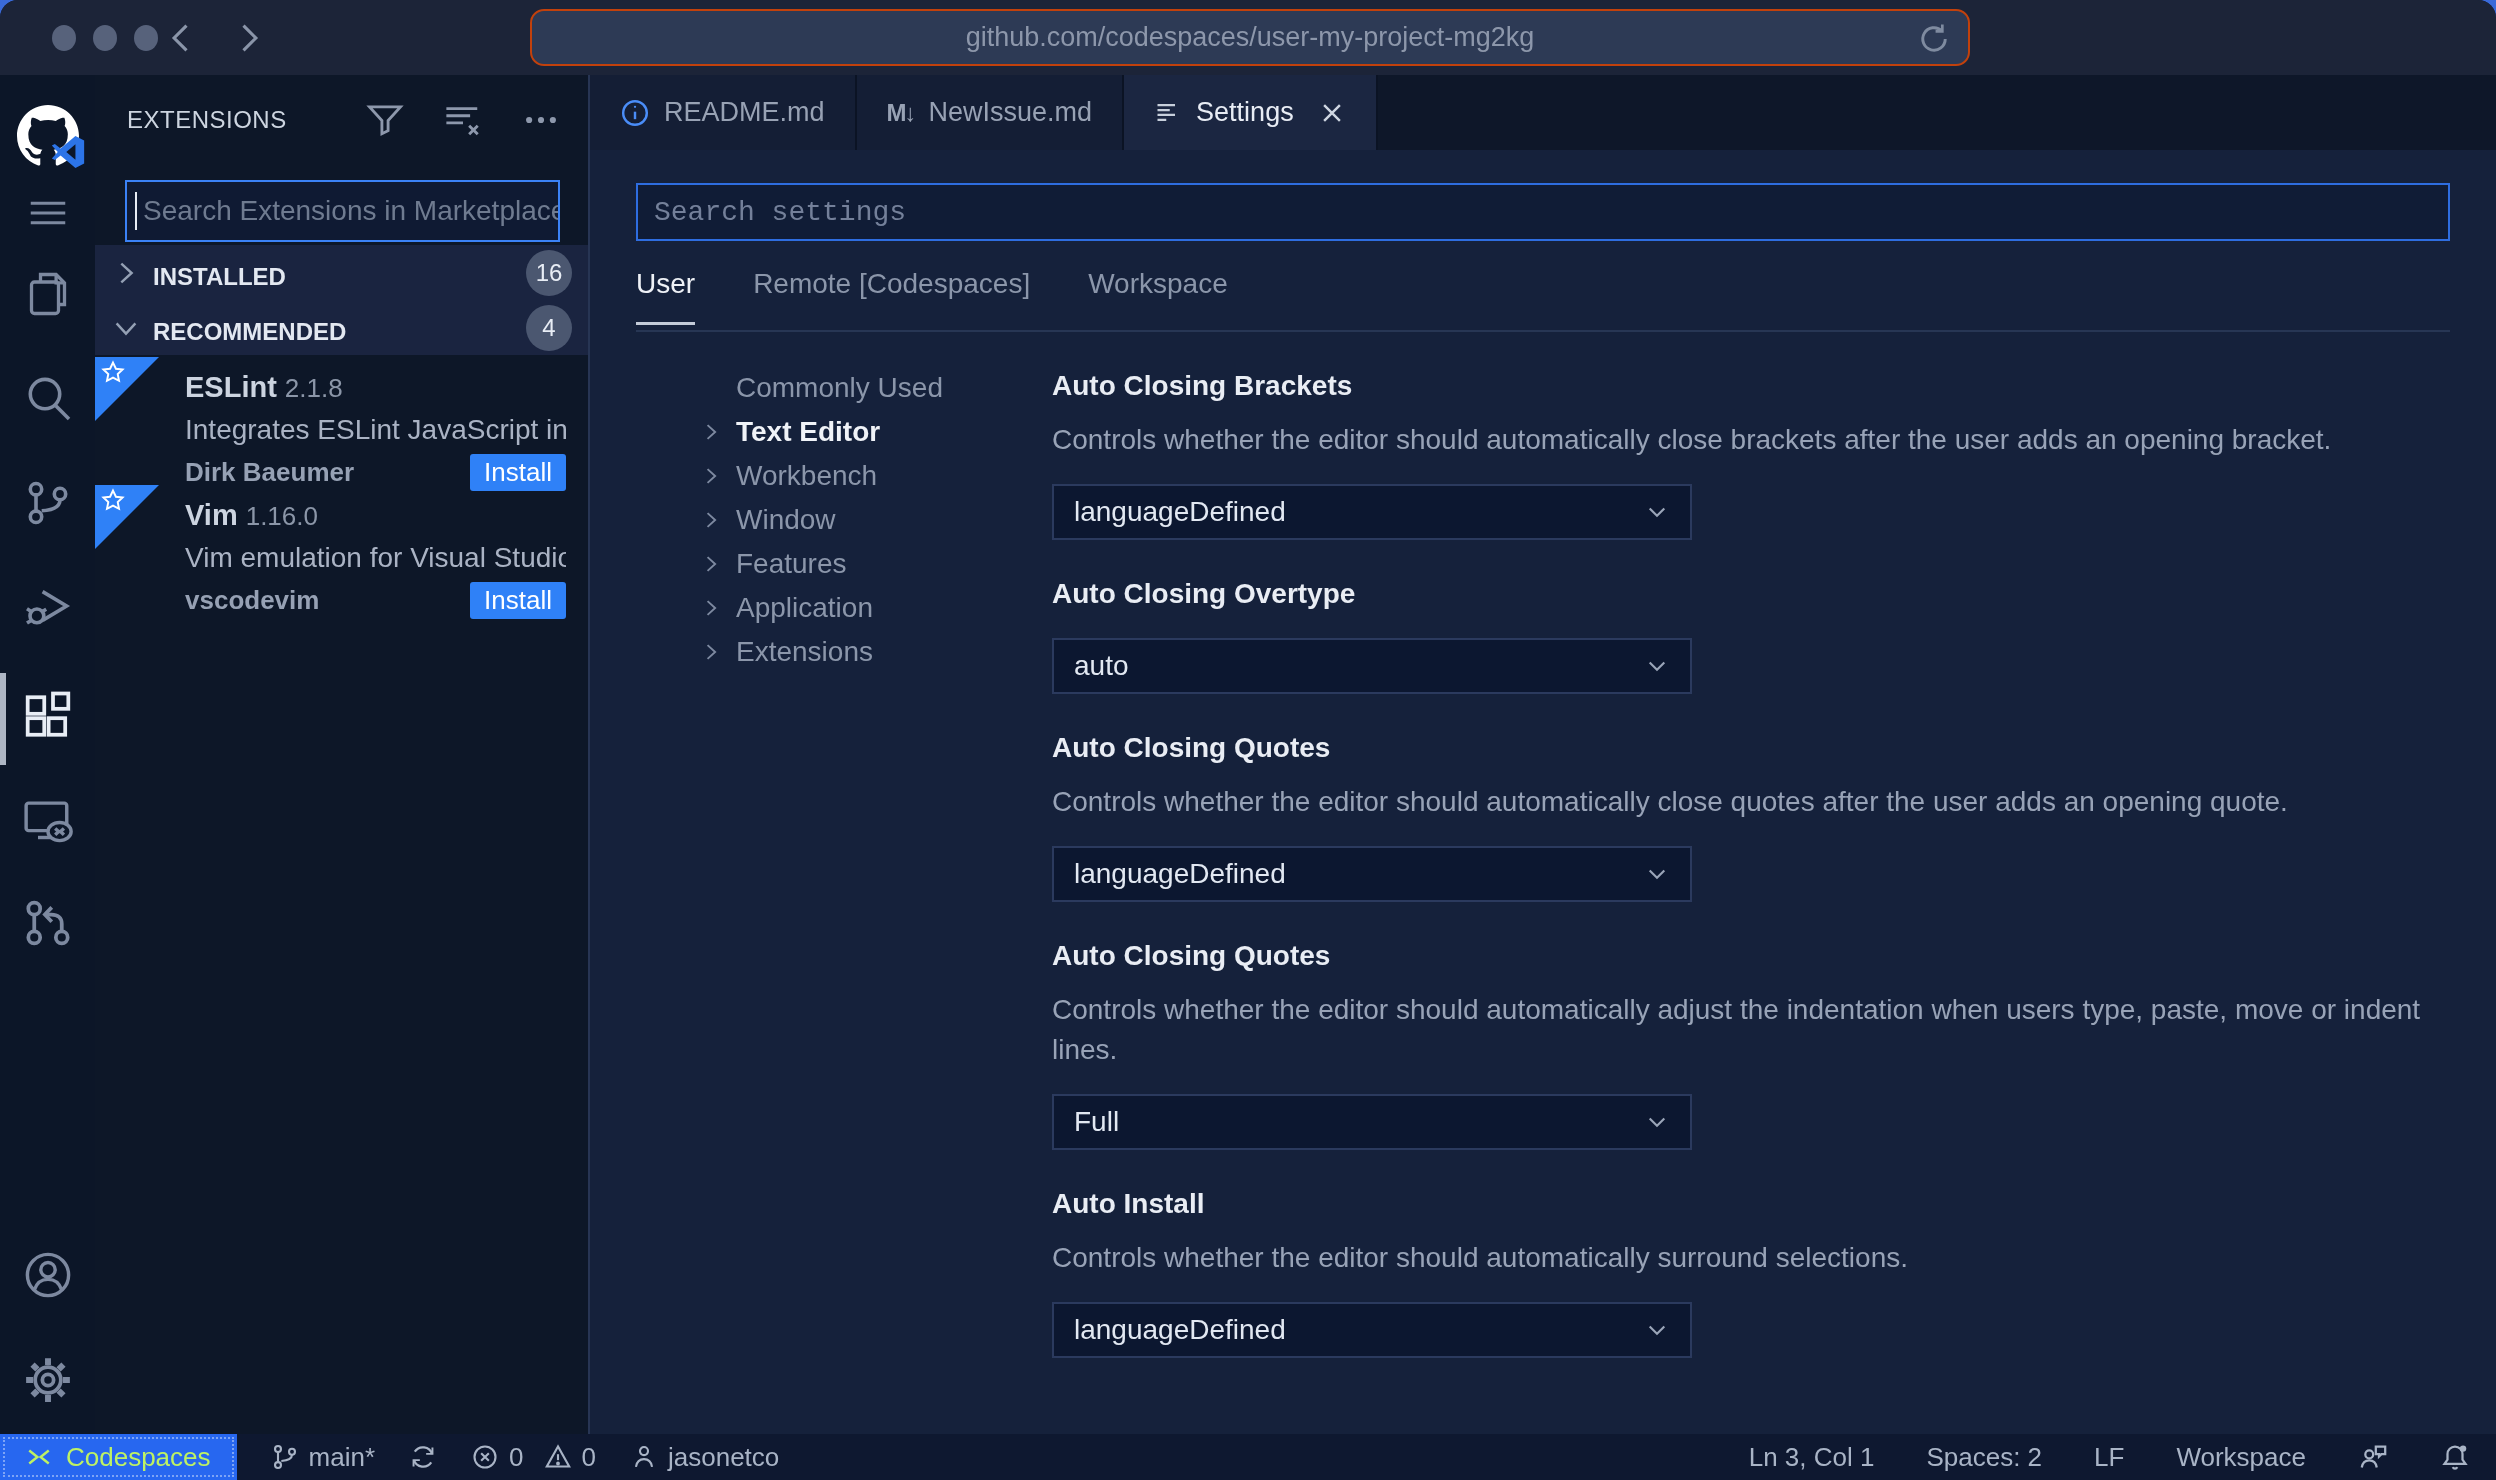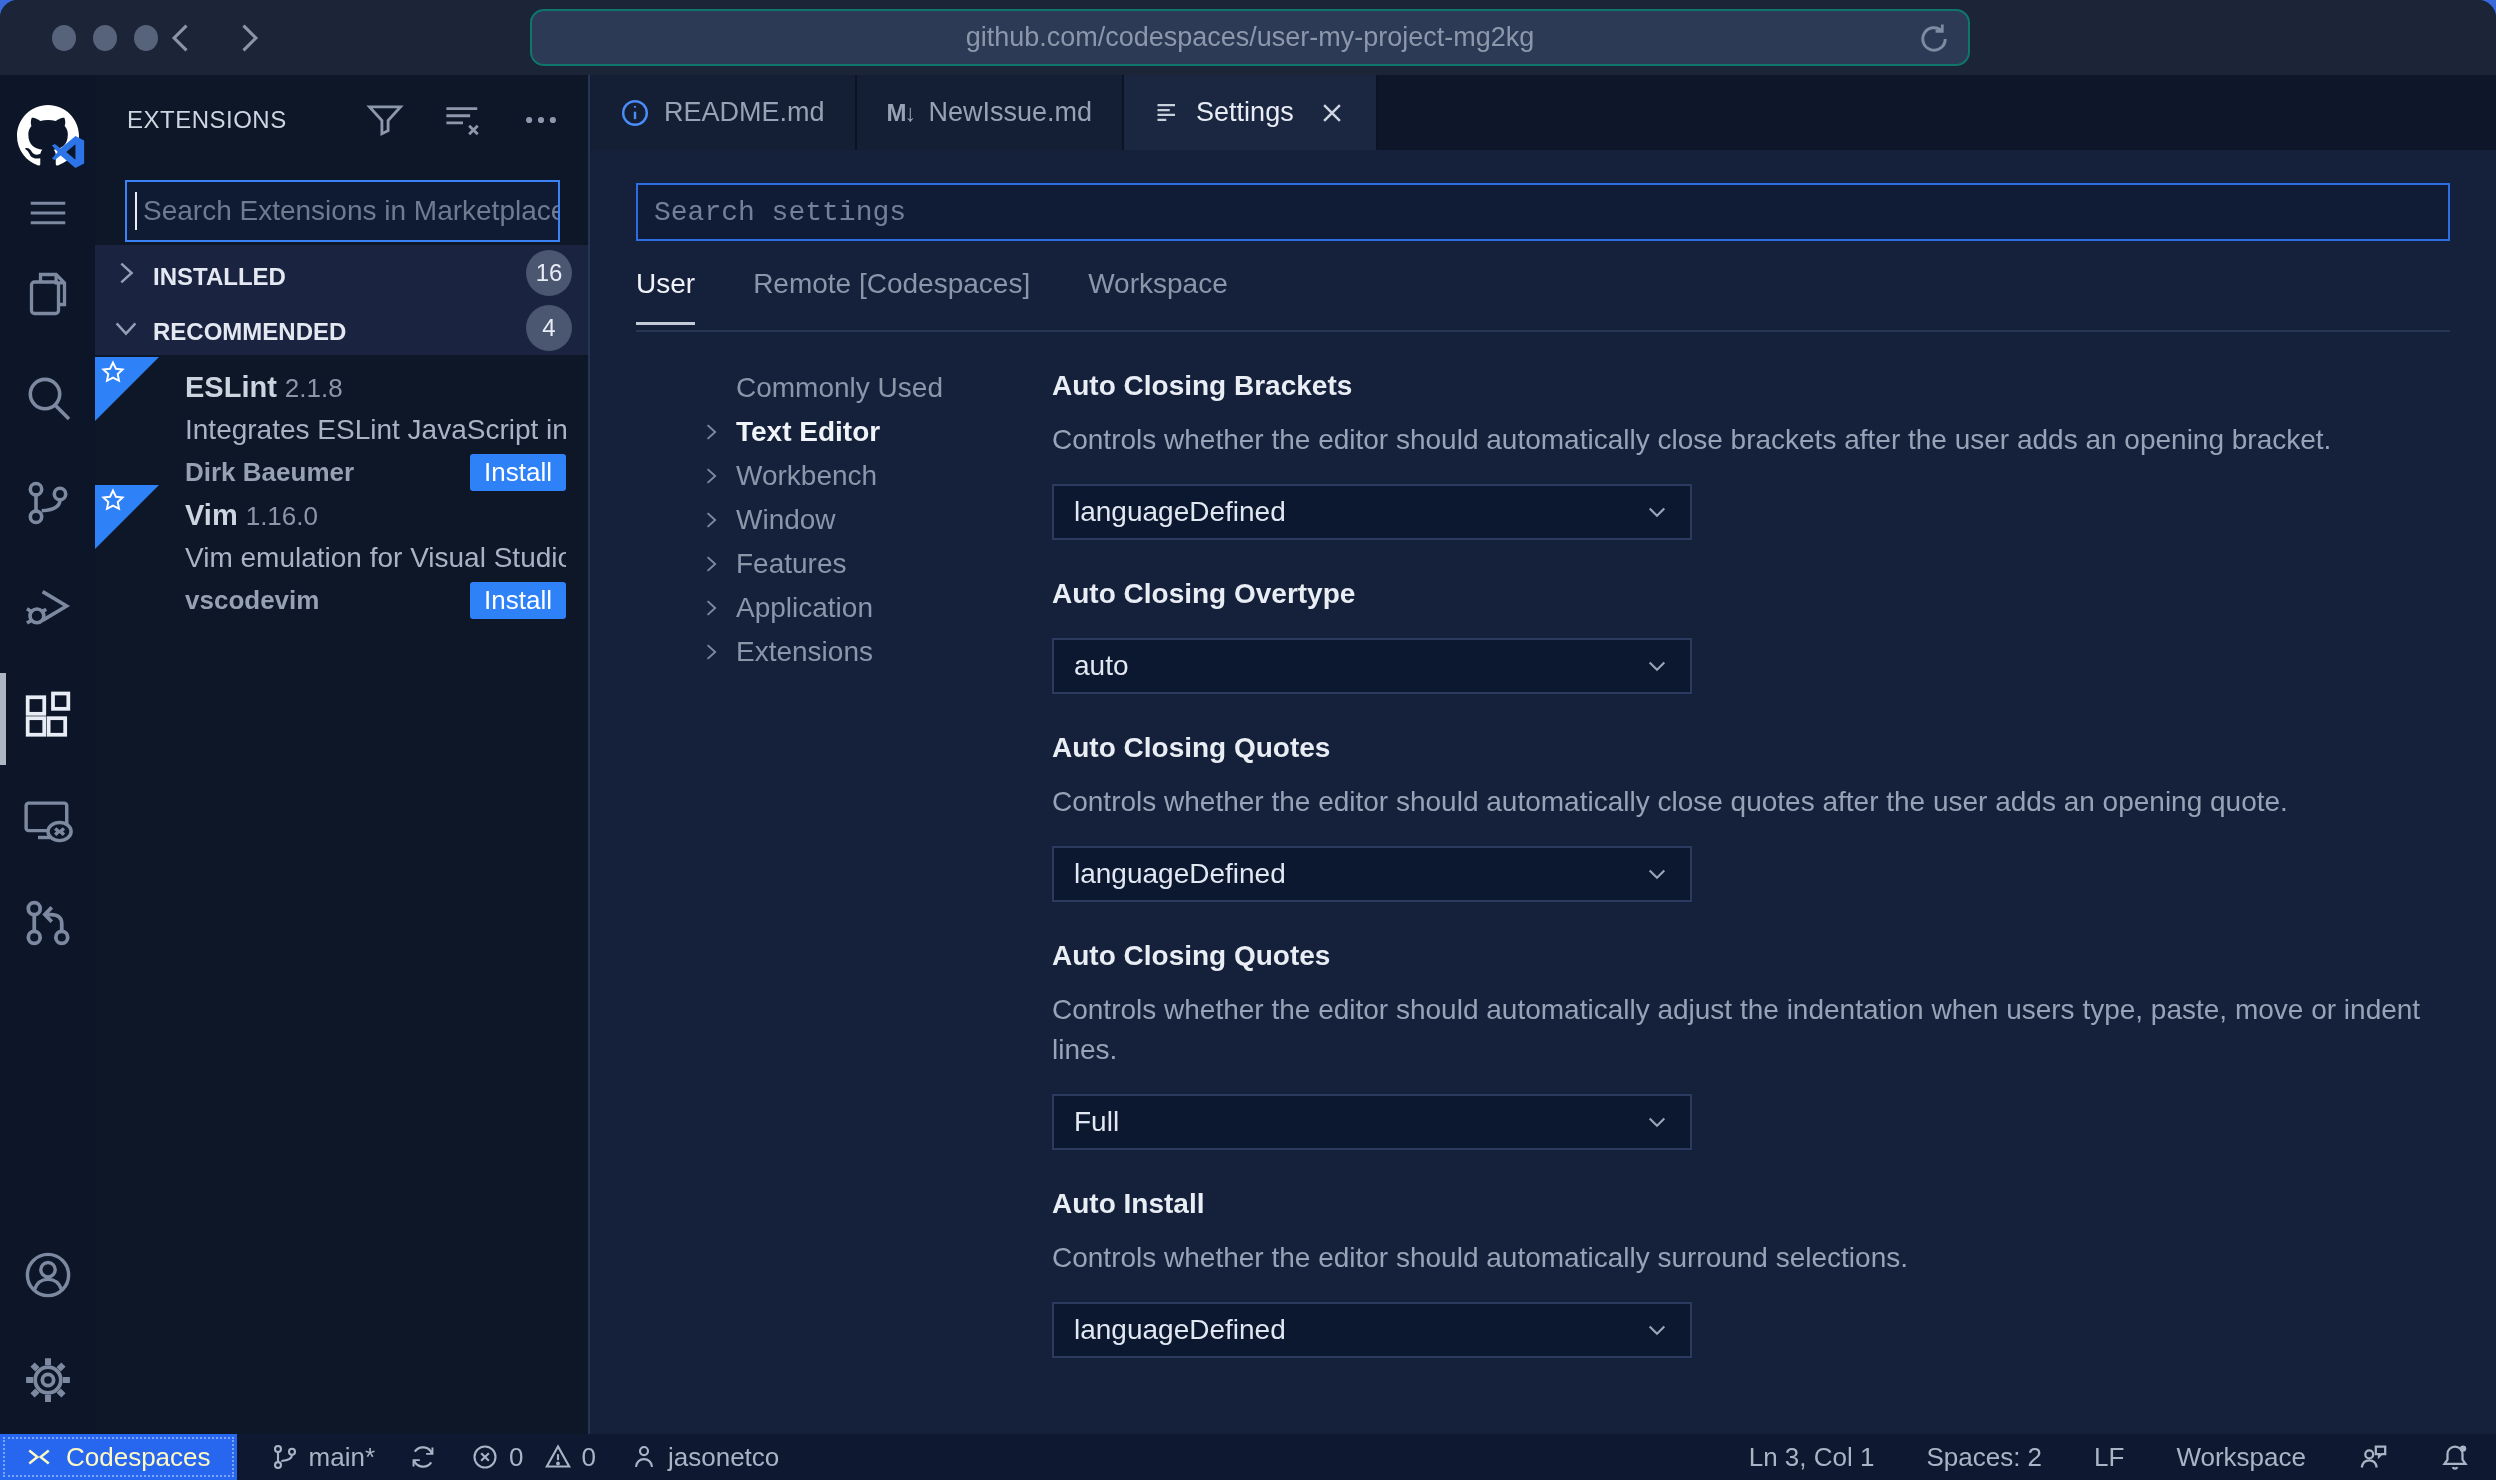--- a/index.html
+++ b/index.html
@@ -17,21 +17,21 @@
   }
   
   .browser-bar { position: relative; height: 75px; background: #1c2438; flex: 0 0 auto; }
   .traffic { position: absolute; top: 25px; left: 52px; display: flex; gap: 17px; }
   .traffic span { width: 24px; height: 26px; border-radius: 50%; background: #57627b; display: block; }
   .nav-arrow { position: absolute; top: 20px; color: #8a95a9; }
   .nav-back { left: 164px; }
   .nav-fwd { left: 230px; }
   .url-bar {
     position: absolute; left: 530px; top: 9px; width: 1440px; height: 57px;
-    background: #2d3a55; border: 2px solid #0f766e; border-radius: 14px;
+    background: #2d3a55; border: 2px solid #c2410c; border-radius: 14px;
     display: flex; align-items: center; justify-content: center;
   }
   .url-text { color: #8d97ab; font-size: 27px; }
   .reload { position: absolute; right: 16px; top: 10px; color: #7f8ba0; }
   
   .main { flex: 1 1 auto; display: flex; min-height: 0; }
   
   .activity-bar { position: relative; width: 95px; background: #0c1628; flex: 0 0 auto; }
   .act { position: absolute; left: 0; width: 95px; height: 80px; display: flex; align-items: center; justify-content: center; color: #7d89a0; }
   .act.active { color: #e8edf5; }
@@ -92,21 +92,21 @@
   .setting-title { font-size: 28px; font-weight: bold; color: #e9edf4; line-height: 40px; }
   .setting-desc { margin-top: 14px; font-size: 28px; color: #98a3b7; line-height: 40px; }
   .select {
     margin-top: 24px; width: 640px; height: 56px; background: #0c1730;
     border: 2px solid #2b3a5e; display: flex; align-items: center; padding: 0 20px;
     color: #e2e8f2; font-size: 28px;
   }
   .select .sel-chev { margin-left: auto; color: #9aa5b8; display: flex; }
   
   .status-bar { height: 46px; background: #0e1830; display: flex; align-items: center; flex: 0 0 auto; font-size: 26px; color: #a9b4c6; }
-  .sb-codespaces { height: 100%; background: #2767f0; color: #fef9c3; display: flex; align-items: center; gap: 14px; padding: 0 26px; outline: 2px dotted rgba(255,255,255,.4); outline-offset: -5px; }
+  .sb-codespaces { height: 100%; background: #2767f0; color: #bef264; display: flex; align-items: center; gap: 14px; padding: 0 26px; outline: 2px dotted rgba(255,255,255,.4); outline-offset: -5px; }
   .sb-item { display: flex; align-items: center; gap: 10px; margin-left: 34px; }
   .sb-right { margin-left: auto; display: flex; align-items: center; gap: 52px; padding-right: 26px; }
   .sb-right .sb-item { margin-left: 0; }
   svg { display: block; }
 </style>
 </head>
 <body>
 
 <div class="window">
 

